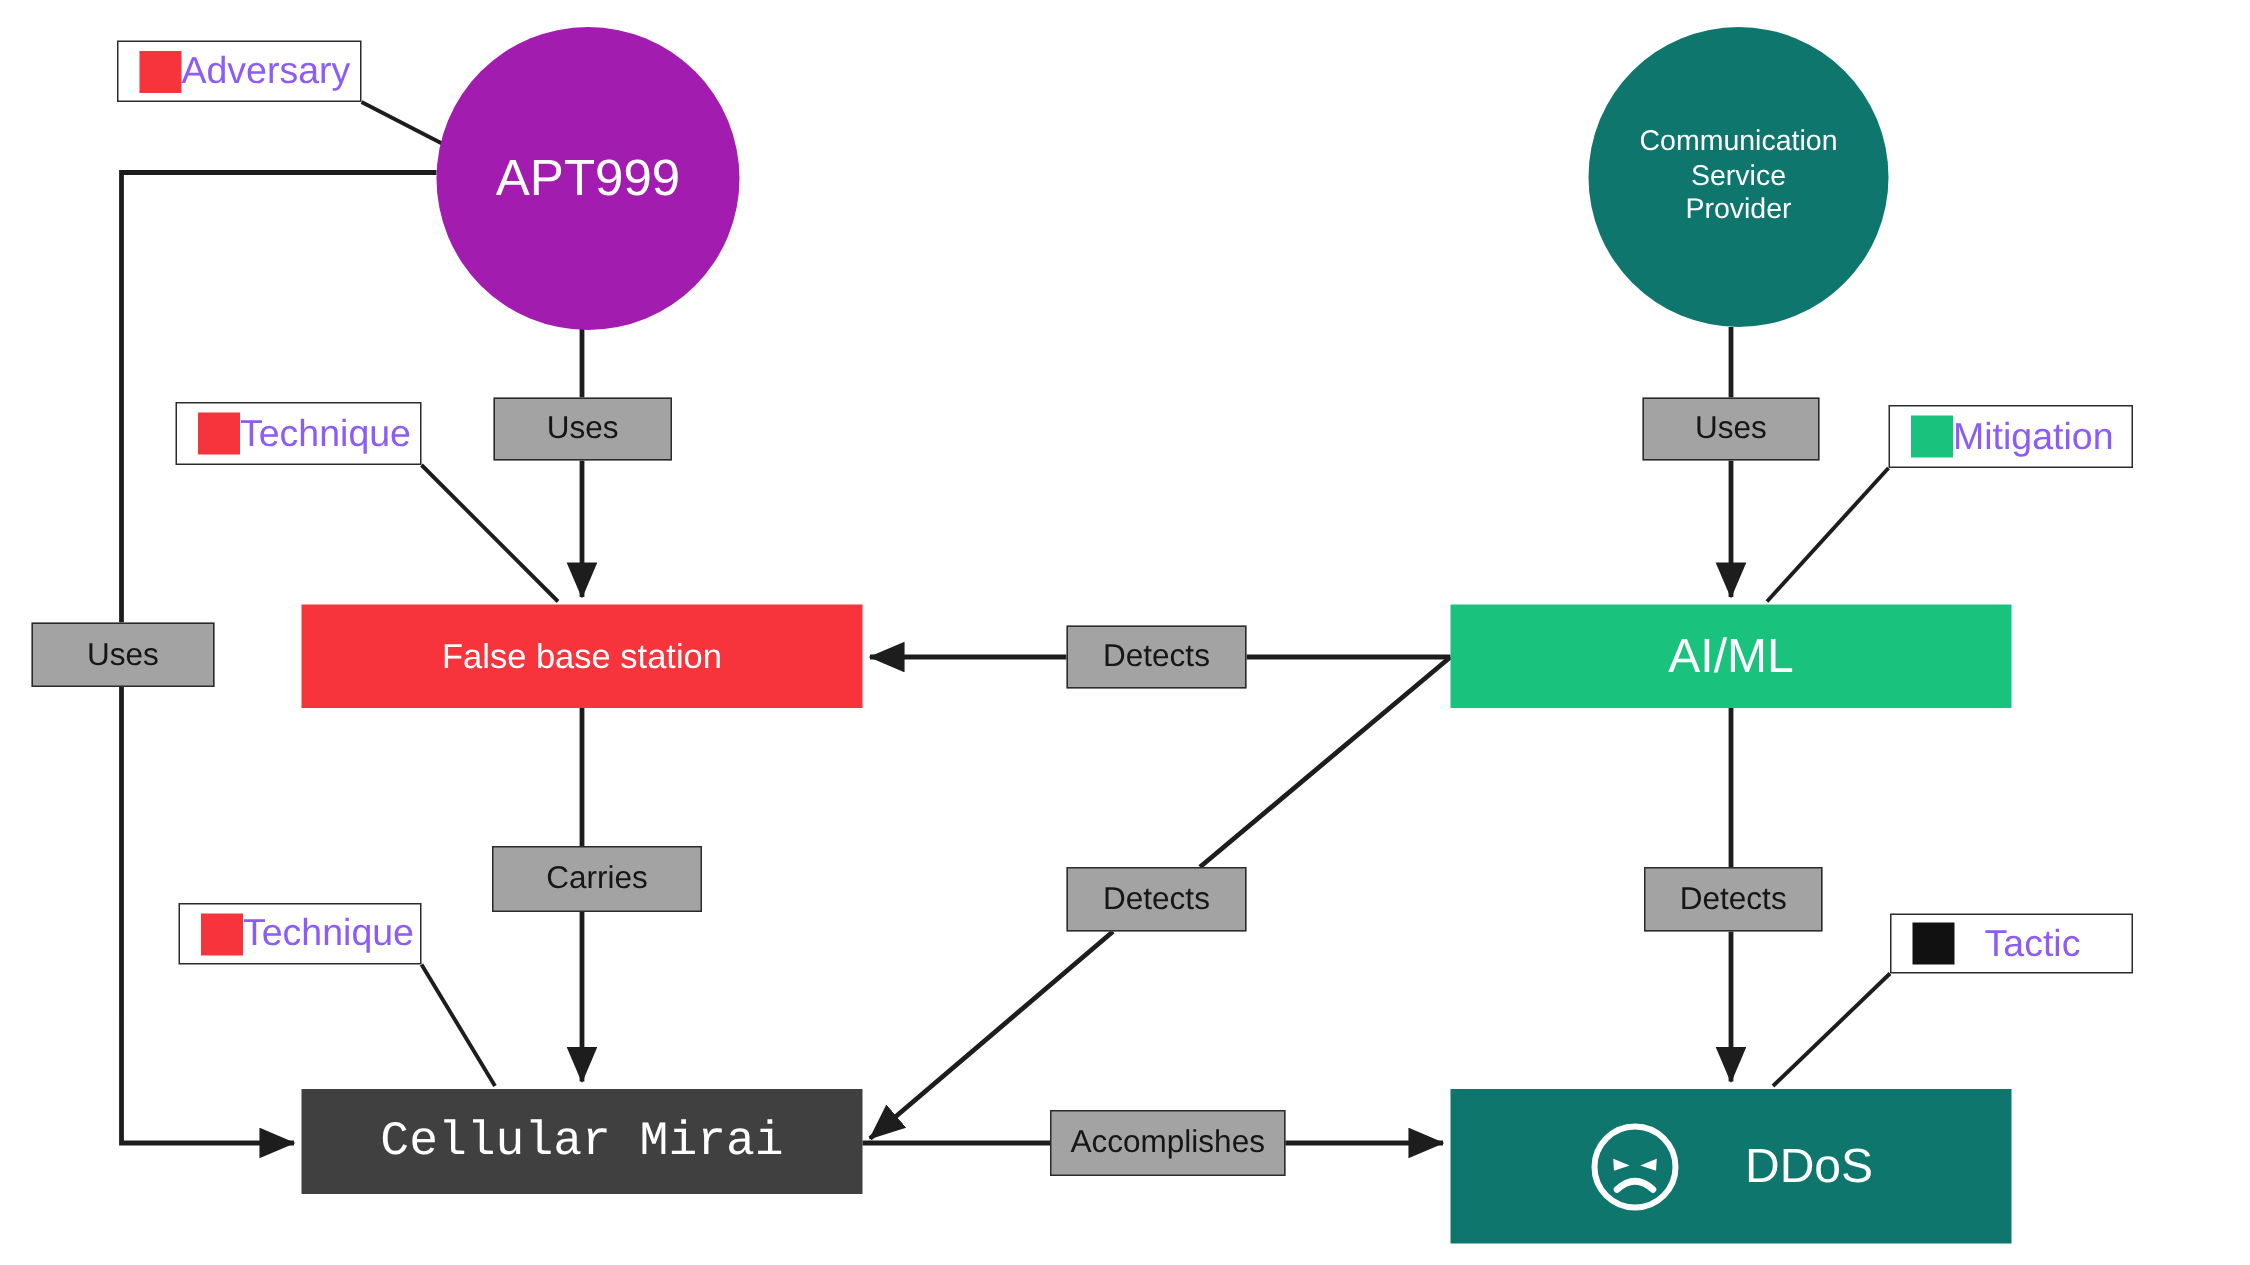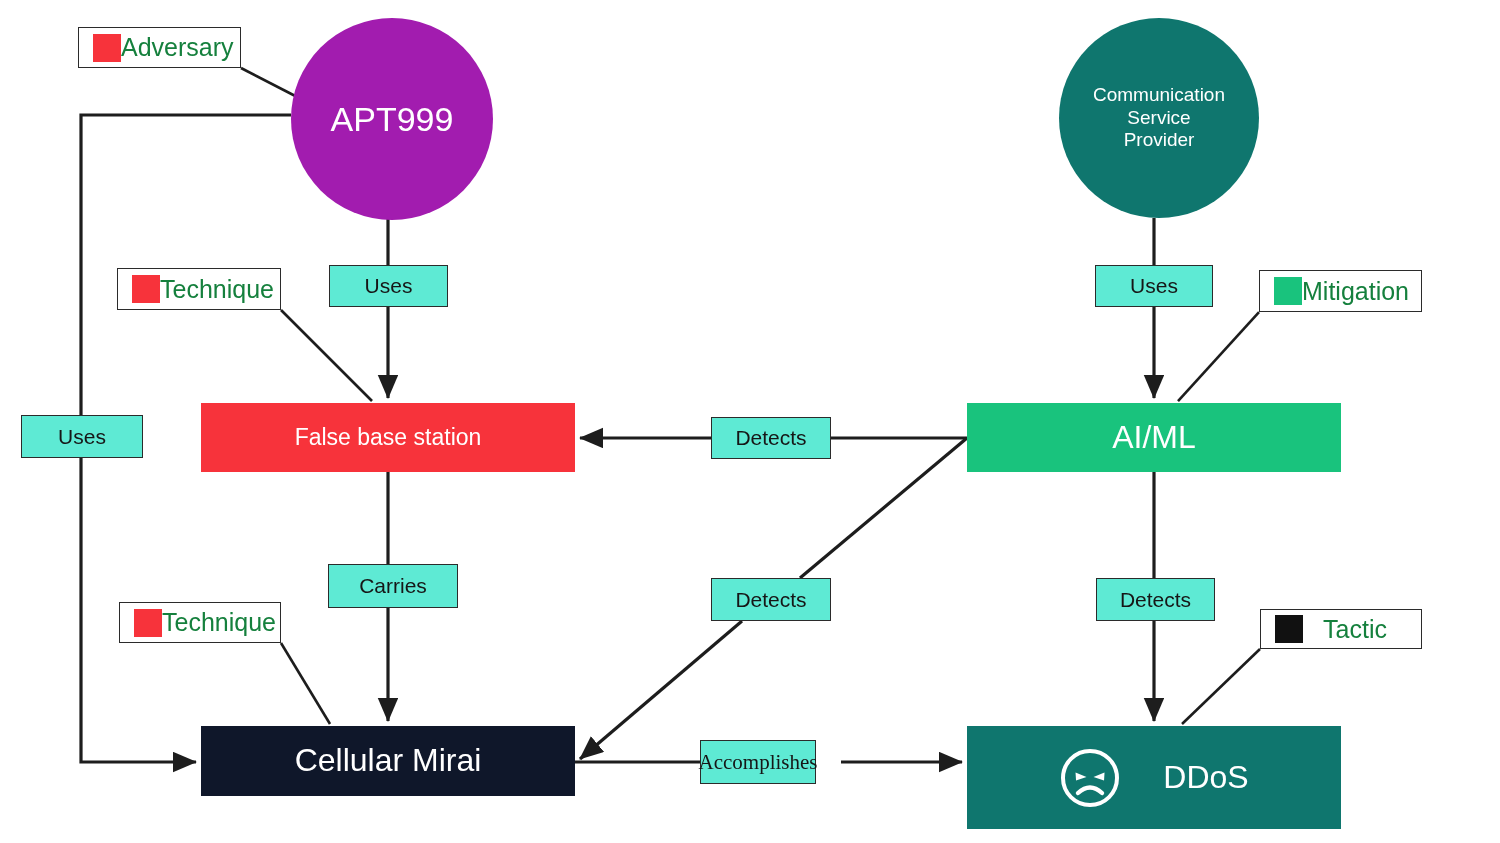--- a/index.html
+++ b/index.html
@@ -4,25 +4,25 @@
 <style>
   html,body{margin:0;padding:0;background:#ffffff;}
   body{width:1500px;height:843px;font-family:"Liberation Sans",sans-serif;overflow:hidden;}
   #stage{position:relative;width:1500px;height:843px;background:#ffffff;}
   svg.edges{position:absolute;left:0;top:0;width:1500px;height:843px;}
 
   .node{position:absolute;box-sizing:border-box;display:flex;align-items:center;justify-content:center;color:#ffffff;}
   .node.circle{border-radius:50%;}
   .node-label{text-align:center;line-height:1.18;}
 
-  .edge-label{position:absolute;box-sizing:border-box;background:#5eead4;border:1.6px solid #2b2b2b;
+  .edge-label{position:absolute;box-sizing:border-box;background:#a3a3a3;border:1.6px solid #2b2b2b;
               display:flex;align-items:center;justify-content:center;color:#161616;font-size:21px;}
 
   .legend{position:absolute;box-sizing:border-box;background:#ffffff;border:1.6px solid #2b2b2b;
-          display:flex;align-items:center;color:#15803d;font-size:25px;}
+          display:flex;align-items:center;color:#8b5cf6;font-size:25px;}
   .legend .swatch{width:28px;height:28px;flex:0 0 auto;}
   .legend .legend-text{flex:1 1 auto;text-align:center;}
 
   .ddos-inner{display:flex;align-items:center;gap:42px;}
 </style>
 </head>
 <body>
 
 <div id="stage">
 
@@ -81,21 +81,21 @@
   </div>
 
   <div class="node" style="left:201px;top:403px;width:374px;height:69px;background:#F7333B;">
     <span class="node-label" style="font-size:23px;">False base station</span>
   </div>
 
   <div class="node" style="left:967px;top:403px;width:374px;height:69px;background:#19C37D;">
     <span class="node-label" style="font-size:32px;">AI/ML</span>
   </div>
 
-  <div class="node" style="left:201px;top:726px;width:374px;height:70px;background:#0f172a;">
+  <div class="node" style="left:201px;top:726px;width:374px;height:70px;background:#404040;font-family:Liberation Mono, monospace;">
     <span class="node-label" style="font-size:32px;">Cellular Mirai</span>
   </div>
 
   <div class="node" style="left:967px;top:726px;width:374px;height:103px;background:#0f766e;">
     <div class="ddos-inner">
       <svg width="62" height="62" viewBox="0 0 62 62">
         <circle cx="31" cy="31" r="27" fill="none" stroke="#ffffff" stroke-width="4"></circle>
         <path d="M16.5,25.5 L27.5,30 L17,33.5 Z" fill="#ffffff"></path>
         <path d="M45.5,25.5 L34.5,30 L45,33.5 Z" fill="#ffffff"></path>
         <path d="M19,46 Q31,35 43,46" fill="none" stroke="#ffffff" stroke-width="4.4" stroke-linecap="round"></path>
@@ -105,41 +105,41 @@
   </div>
 
   <div class="edge-label" style="left:329px;top:265px;width:119px;height:42px;">
     <span>Uses</span>
   </div>
 
   <div class="edge-label" style="left:21px;top:415px;width:122px;height:43px;">
     <span>Uses</span>
   </div>
 
-  <div class="edge-label" style="left:328px;top:564px;width:130px;height:44px;">
+  <div class="edge-label" style="left:328px;top:564px;width:140px;height:44px;">
     <span>Carries</span>
   </div>
 
   <div class="edge-label" style="left:1095px;top:265px;width:118px;height:42px;">
     <span>Uses</span>
   </div>
 
   <div class="edge-label" style="left:711px;top:417px;width:120px;height:42px;">
     <span>Detects</span>
   </div>
 
   <div class="edge-label" style="left:711px;top:578px;width:120px;height:43px;">
     <span>Detects</span>
   </div>
 
   <div class="edge-label" style="left:1096px;top:578px;width:119px;height:43px;">
     <span>Detects</span>
   </div>
 
-  <div class="edge-label" style="left:700px;top:740px;width:116px;height:44px;font-family:Liberation Serif, serif;">
+  <div class="edge-label" style="left:700px;top:740px;width:157px;height:44px;">
     <span>Accomplishes</span>
   </div>
 
   <div class="legend" style="left:78px;top:27px;width:163px;height:41px;padding:0 14px;">
     <span class="swatch" style="background:#F7333B;"></span>
     <span class="legend-text">Adversary</span>
   </div>
 
   <div class="legend" style="left:117px;top:268px;width:164px;height:42px;padding:0 14px;">
     <span class="swatch" style="background:#F7333B;"></span>

